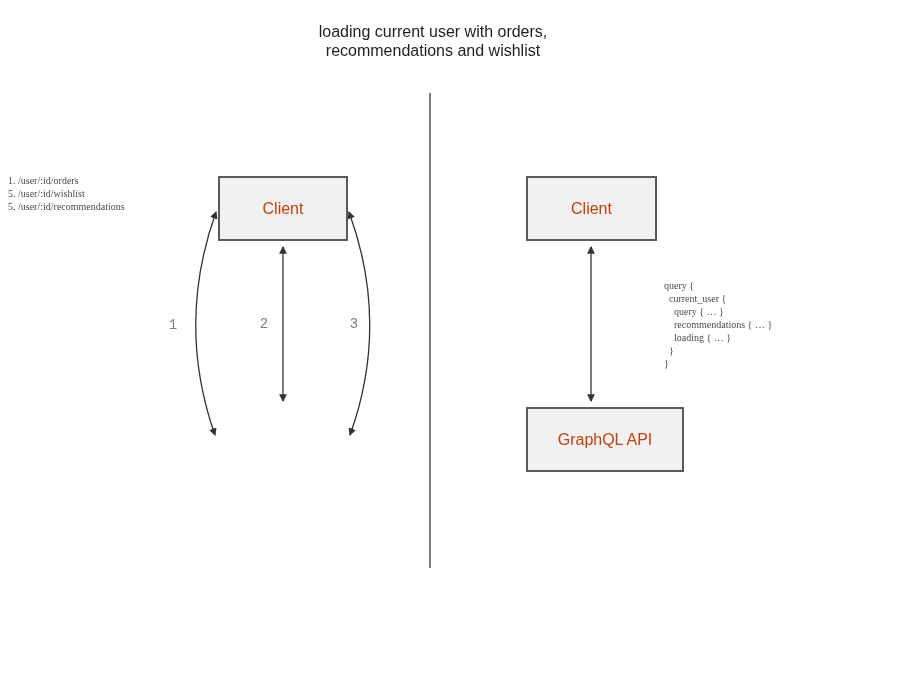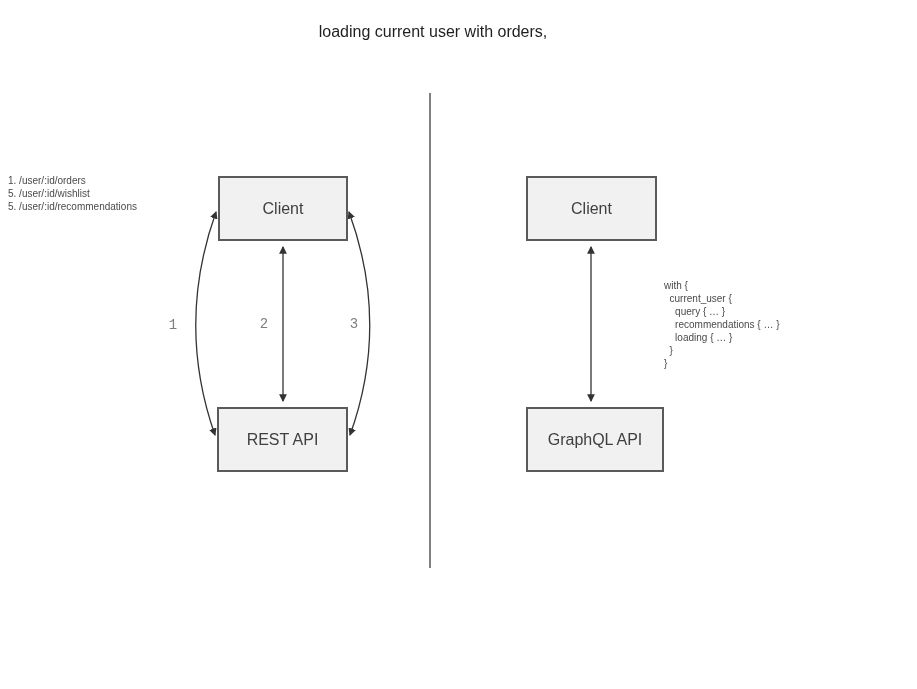--- a/index.html
+++ b/index.html
@@ -34,30 +34,30 @@
   }
   .node-box {
     position: absolute;
     box-sizing: border-box;
     background: #f1f1f1;
     border: 2px solid #5a5a5a;
     display: flex;
     align-items: center;
     justify-content: center;
     font-size: 16px;
-    color: #404040;
+    color: #c2410c;
   }
   .box-client-left  { left: 218px; top: 176px; width: 130px; height: 65px; }
   .box-rest-api     { left: 217px; top: 407px; width: 131px; height: 65px; }
   .box-client-right { left: 526px; top: 176px; width: 131px; height: 65px; }
-  .box-graphql-api  { left: 526px; top: 407px; width: 138px; height: 65px; }
+  .box-graphql-api  { left: 526px; top: 407px; width: 158px; height: 65px; }
 
   .code-block {
     position: absolute;
-    font-family: Liberation Sans, sans-serif;
+    font-family: Liberation Serif, serif;
     font-size: 10px;
     line-height: 13px;
     color: #4a4a4a;
   }
   .code-block .code-line {
     white-space: pre;
   }
   .endpoint-list { left: 8px; top: 174px; }
   .query-block   { left: 664px; top: 279px; }
 
@@ -72,20 +72,21 @@
   .num-2 { left: 264px; top: 324px; }
   .num-3 { left: 354px; top: 324px; }
 </style>
 </head>
 <body>
 
 <div class="stage">
 
   <div class="title">
     <div>loading current user with orders,</div>
+    <div>recommendations and wishlist</div>
   </div>
 
   <svg class="arrow-layer" width="917" height="689" viewBox="0 0 917 689" xmlns="http://www.w3.org/2000/svg">
     <defs>
       <marker id="arrowhead" viewBox="0 0 10 10" refX="8.5" refY="5" markerWidth="6" markerHeight="6" orient="auto-start-reverse">
         <path d="M 0 0 L 10 5 L 0 10 z" fill="#333333"></path>
       </marker>
     </defs>
 
     <line x1="430" y1="93" x2="430" y2="568" stroke="#808080" stroke-width="2"></line>
@@ -101,37 +102,34 @@
 
   <div class="code-block endpoint-list">
     <div class="code-line">1. /user/:id/orders</div>
     <div class="code-line">5. /user/:id/wishlist</div>
     <div class="code-line">5. /user/:id/recommendations</div>
   </div>
 
   <div class="node-box box-client-left">
     <span>Client</span>
   </div>
-  <div class="node-box box-rest-api">
-    <span>REST API</span>
-  </div>
 
   <div class="arrow-num num-1">1</div>
   <div class="arrow-num num-2">2</div>
   <div class="arrow-num num-3">3</div>
 
   <div class="node-box box-client-right">
     <span>Client</span>
   </div>
   <div class="node-box box-graphql-api">
     <span>GraphQL API</span>
   </div>
 
   <div class="code-block query-block">
-    <div class="code-line">with {</div>
+    <div class="code-line">query {</div>
     <div class="code-line">  current_user {</div>
     <div class="code-line">    query { … }</div>
     <div class="code-line">    recommendations { … }</div>
     <div class="code-line">    loading { … }</div>
     <div class="code-line">  }</div>
     <div class="code-line">}</div>
   </div>
 
 </div>
 

